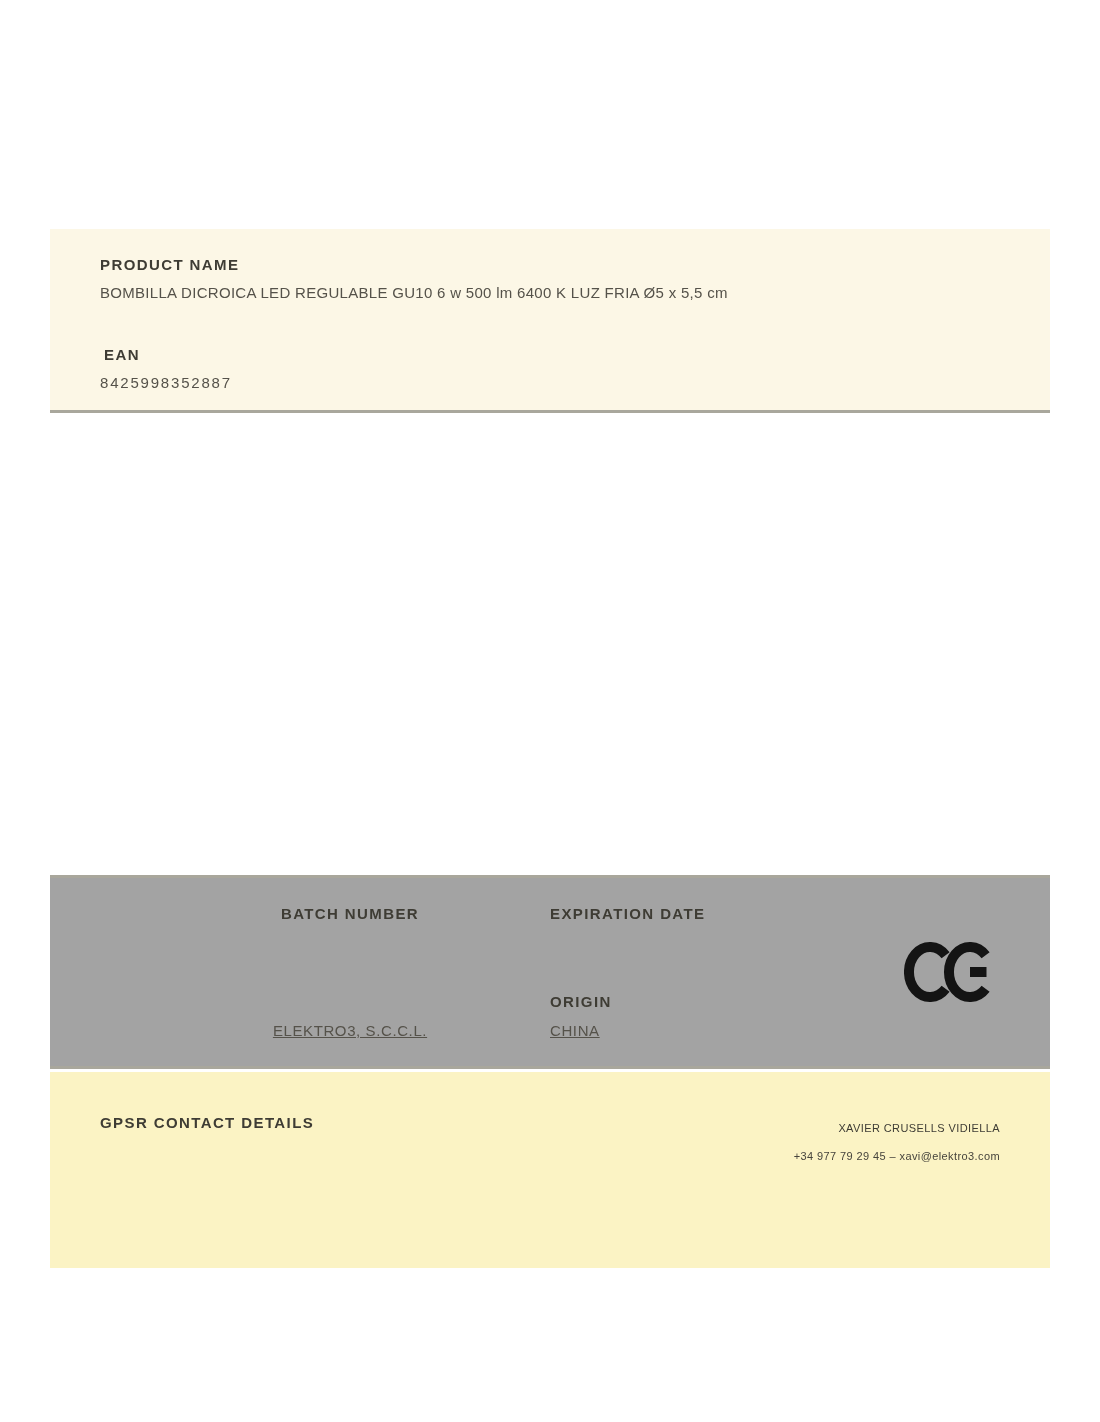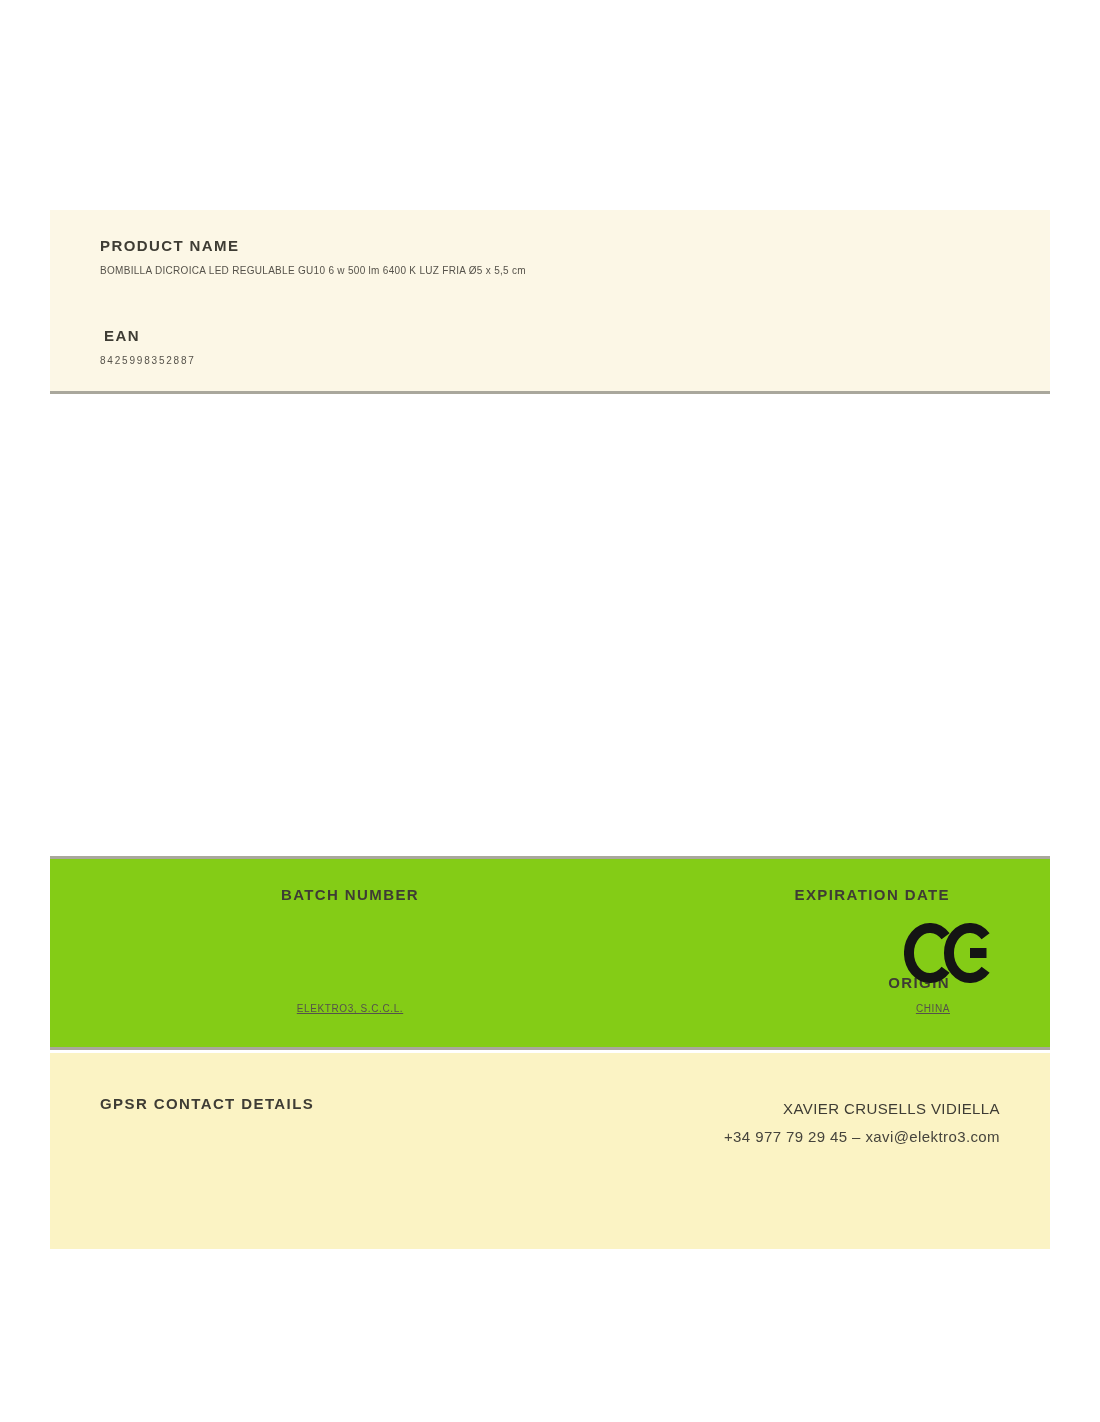--- a/index.html
+++ b/index.html
@@ -14,79 +14,80 @@
   .page {
     position: absolute;
     left: 0; top: 0;
     width: 1100px; height: 1422px;
     background: #ffffff;
   }
   .panel {
     position: absolute;
     left: 50px;
     width: 1000px;
+    margin-top: 19px;
   }
   .panel-product {
     top: 210px;
     height: 184px;
     background: #fcf7e6;
     border-bottom: 3px solid #a9a79c;
   }
   .panel-batch {
     top: 856px;
     height: 194px;
-    background: #84cc16;
+    background: #a3a3a3;
     border-top: 3px solid #a9a79c;
     border-bottom: 3px solid #a9a79c;
   }
   .panel-contact {
     top: 1053px;
     height: 196px;
     background: #fbf3c4;
   }
   .label {
     font-weight: bold;
     font-size: 15px;
     letter-spacing: 1.4px;
     color: #3e3c34;
     white-space: nowrap;
   }
   .value {
     font-weight: normal;
-    font-size: 10px;
+    font-size: 15px;
     letter-spacing: 0.6px;
     color: #55524a;
     white-space: nowrap;
   }
   .abs { position: absolute; }
 
   
   .pn-label   { left: 50px; top: 27px; }
   .pn-value   { left: 50px; top: 55px; letter-spacing: 0.3px; }
   .ean-label  { left: 54px; top: 117px; }
   .ean-value  { left: 50px; top: 145px; letter-spacing: 1.8px; }
 
   
   .col-left   { left: 100px; width: 400px; text-align: center; }
-  .col-right  { left: 500px; width: 400px; text-align: right; }
+  .col-right  { left: 500px; width: 400px; text-align: left; }
   .row-top    { top: 27px; }
   .row-label2 { top: 115px; }
   .row-value2 { top: 144px; text-decoration: underline; }
   .ce-wrap    { left: 854px; top: 63px; width: 92px; height: 62px; }
 
   
   .gpsr-label   { left: 50px; top: 42px; }
   .contact-block {
     position: absolute;
     right: 50px;
     top: 42px;
     text-align: right;
   }
   .contact-line {
-    font-size: 15px;
+    font-size: 11px;
     letter-spacing: 0.4px;
     color: #46443c;
     line-height: 28px;
     white-space: nowrap;
   }
   .contact-line.name { color: #3e3c34; }
 </style>
 </head>
 <body>
 

